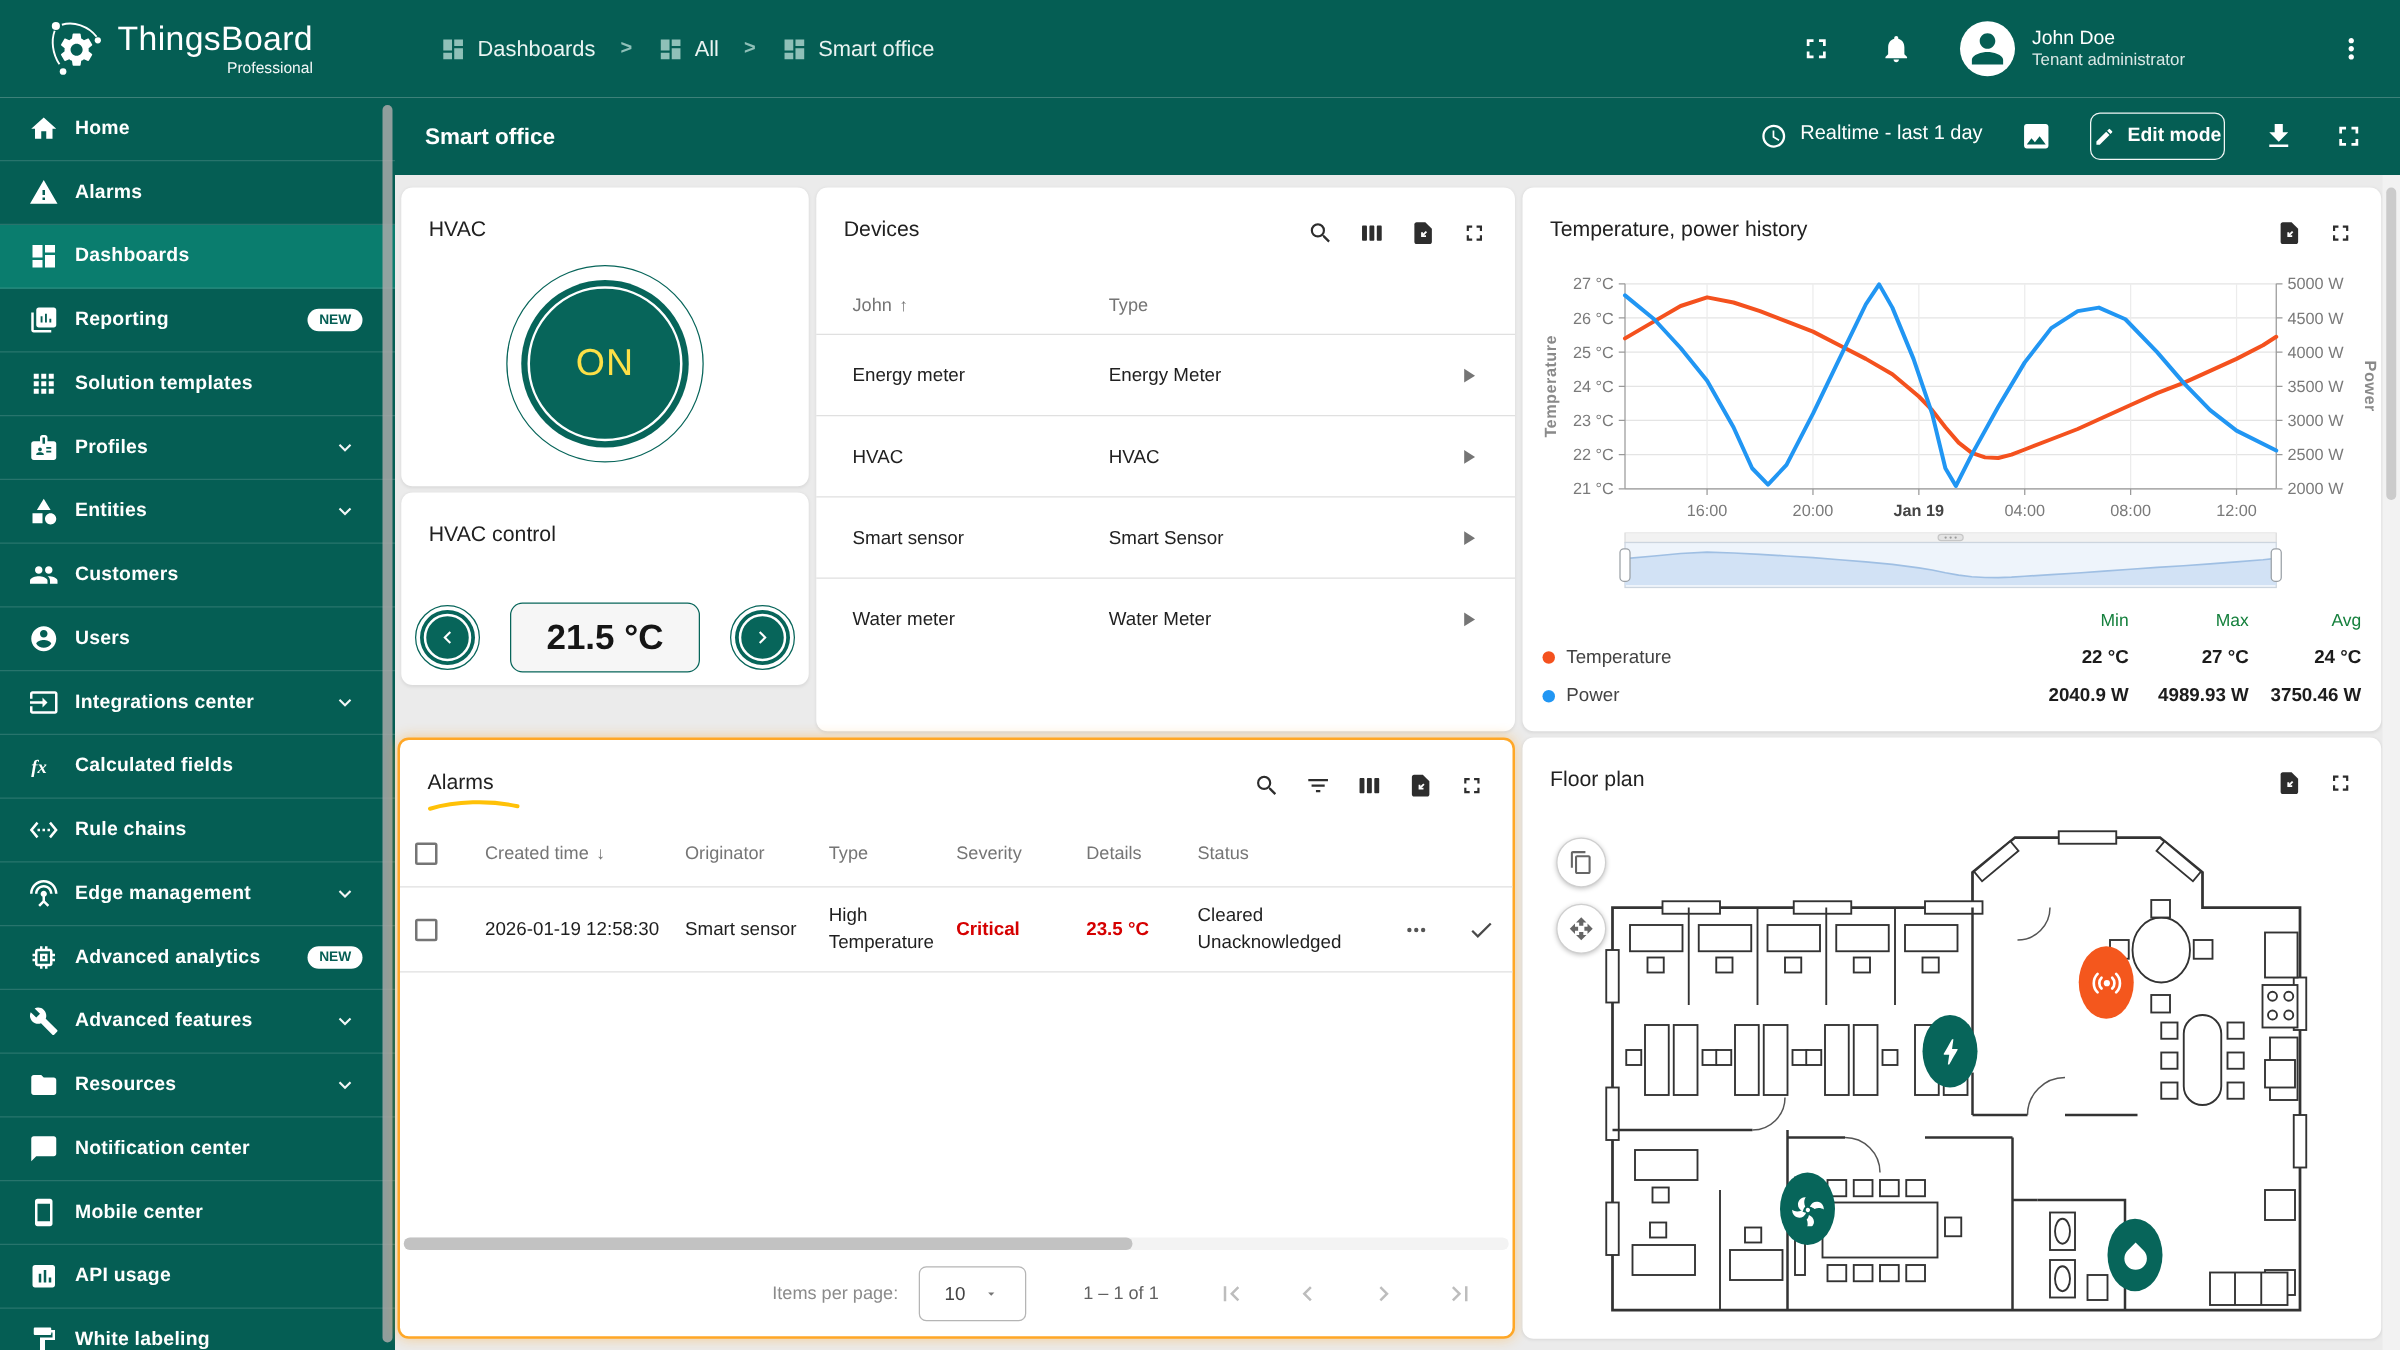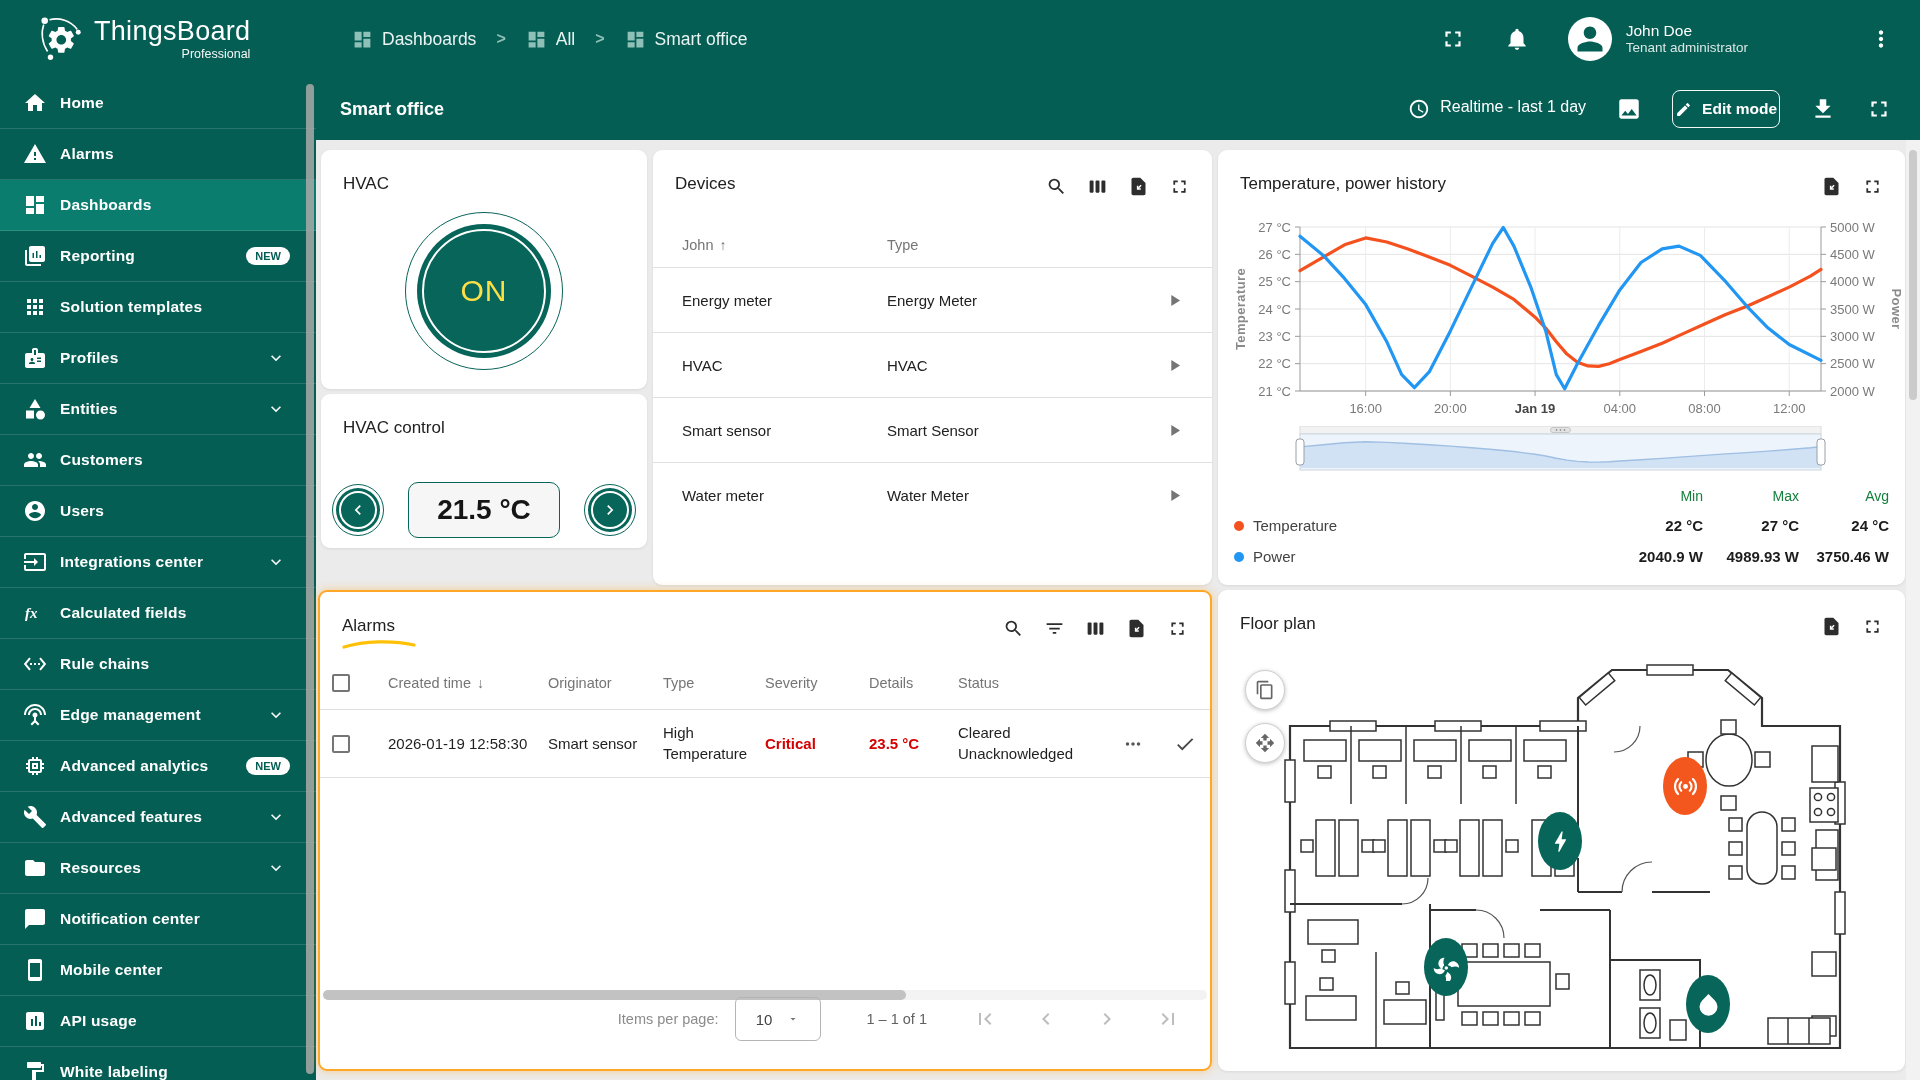--- a/index.html
+++ b/index.html
@@ -113,21 +113,21 @@
   #al-head{position:absolute;left:0;right:0;top:64px;height:54px;color:#757575;font-size:14.5px;border-bottom:1px solid #e0e0e0}
   #al-row{position:absolute;left:0;right:0;top:118px;height:68px;font-size:15px;color:#1f1f1f;border-bottom:1px solid #e0e0e0}
   .chk{width:18px;height:18px;border:2px solid #757575;border-radius:2px;background:#fff;cursor:pointer}
   .sev-critical{color:var(--critical-red);font-weight:600}
   .det-red{color:var(--critical-red);font-weight:600}
   .wrap2{line-height:1.35}
   .more-icon{width:22px;height:22px;color:#555;cursor:pointer;justify-self:center}
   .check-icon{width:22px;height:22px;color:#4a4a4a;cursor:pointer;justify-self:center}
   #al-hscroll{position:absolute;left:3px;right:3px;top:398px;height:10px;background:#f3f3f3;border-radius:5px}
   #al-hscroll .thumb{position:absolute;left:0;top:0;height:10px;width:66%;background:#c2c2c2;border-radius:5px;cursor:pointer}
-  #al-pagination{position:absolute;right:30px;bottom:28px;display:flex;align-items:center;color:#8b8b8b;font-size:14.5px}
+  #al-pagination{position:absolute;right:30px;bottom:12px;display:flex;align-items:center;color:#8b8b8b;font-size:14.5px}
   .pg-select{display:flex;align-items:center;justify-content:center;gap:15px;width:86px;height:44px;
     border:1px solid #b5b5b5;border-radius:6px;color:#444;font-size:15px;margin-left:16px;cursor:pointer}
   .pg-select svg{width:12px;height:12px;color:#757575}
   .pg-range{margin:0 46px;color:#616161}
   .pg-nav{display:flex;gap:37px;align-items:center}
   .pg-btn{width:24px;height:24px;color:#bdbdbd;cursor:pointer}
 
   
   #w-floor{left:1218px;top:590px;width:687px;height:481px}
   #floor-svg{position:absolute;left:62px;top:70px;width:570px;height:394px}

